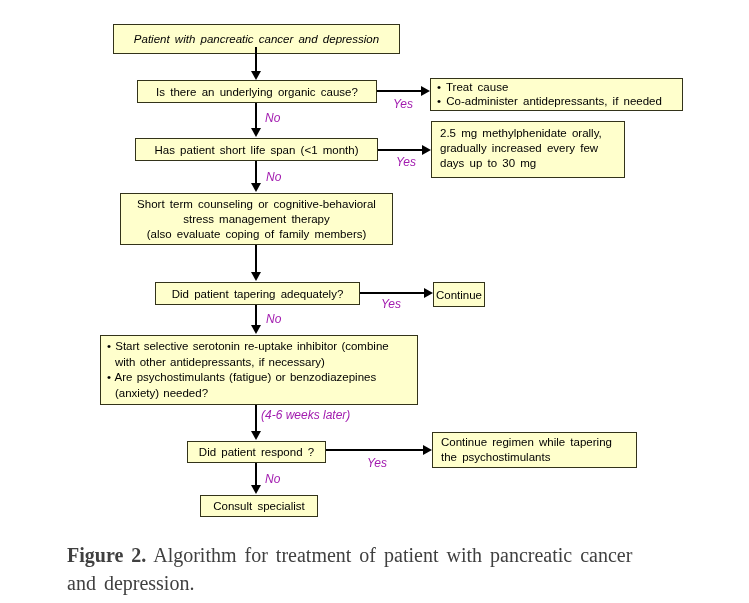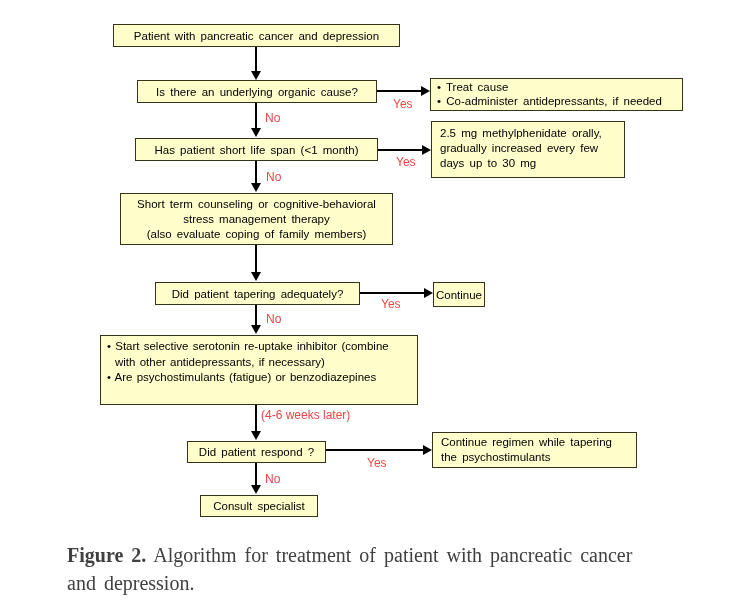--- a/index.html
+++ b/index.html
@@ -27,50 +27,51 @@
     content:"";position:absolute;left:-4px;bottom:-9px;width:0;height:0;
     border-left:5px solid transparent;border-right:5px solid transparent;
     border-top:9px solid var(--arrow,#000);
   }
   .ha{position:absolute;height:2px;background:var(--arrow,#000);}
   .ha::after{
     content:"";position:absolute;top:-4px;right:-9px;width:0;height:0;
     border-top:5px solid transparent;border-bottom:5px solid transparent;
     border-left:9px solid var(--arrow,#000);
   }
-  .lbl{position:absolute;font-size:12px;color:#ef4444;white-space:nowrap;}
+  .lbl{position:absolute;font-size:12px;color:#a21caf;white-space:nowrap;font-style:italic;}
   .caption{
     position:absolute;left:67px;top:541px;width:632px;
     font-family:"Liberation Serif",serif;font-size:20px;line-height:28px;
     word-spacing:3px;color:#404040;
   }
 </style>
 </head>
 <body>
 
 <div class="stage">
 
-  <div class="box center" style="left:113px;top:24px;width:287px;height:23px;">Patient with pancreatic cancer and depression</div>
+  <div class="box center" style="left:113px;top:24px;width:287px;height:30px;font-style:italic;">Patient with pancreatic cancer and depression</div>
 
   <div class="box center" style="left:137px;top:80px;width:240px;height:23px;">Is there an underlying organic cause?</div>
 
   <div class="box center" style="left:135px;top:138px;width:243px;height:23px;">Has patient short life span (&lt;1 month)</div>
 
   <div class="box left" id="b-counsel" style="left:120px;top:193px;width:273px;height:52px;">
     <span class="ln">Short term counseling or cognitive-behavioral</span>
     <span class="ln">stress management therapy</span>
     <span class="ln">(also evaluate coping of family members)</span>
   </div>
 
   <div class="box center" style="left:155px;top:282px;width:205px;height:23px;">Did patient tapering adequately?</div>
 
   <div class="box left" id="b-ssri" style="left:100px;top:335px;width:318px;height:70px;">
     <span class="ln">• Start selective serotonin re-uptake inhibitor (combine</span>
     <span class="ln cont">with other antidepressants, if necessary)</span>
     <span class="ln">• Are psychostimulants (fatigue) or benzodiazepines</span>
+    <span class="ln cont">(anxiety) needed?</span>
   </div>
 
   <div class="box center" style="left:187px;top:441px;width:139px;height:22px;">Did patient respond ?</div>
 
   <div class="box center" style="left:200px;top:495px;width:118px;height:22px;">Consult specialist</div>
 
   <div class="box left" id="b-treat" style="left:430px;top:78px;width:253px;height:33px;">
     <span class="ln">• Treat cause</span>
     <span class="ln">• Co-administer antidepressants, if needed</span>
   </div>

